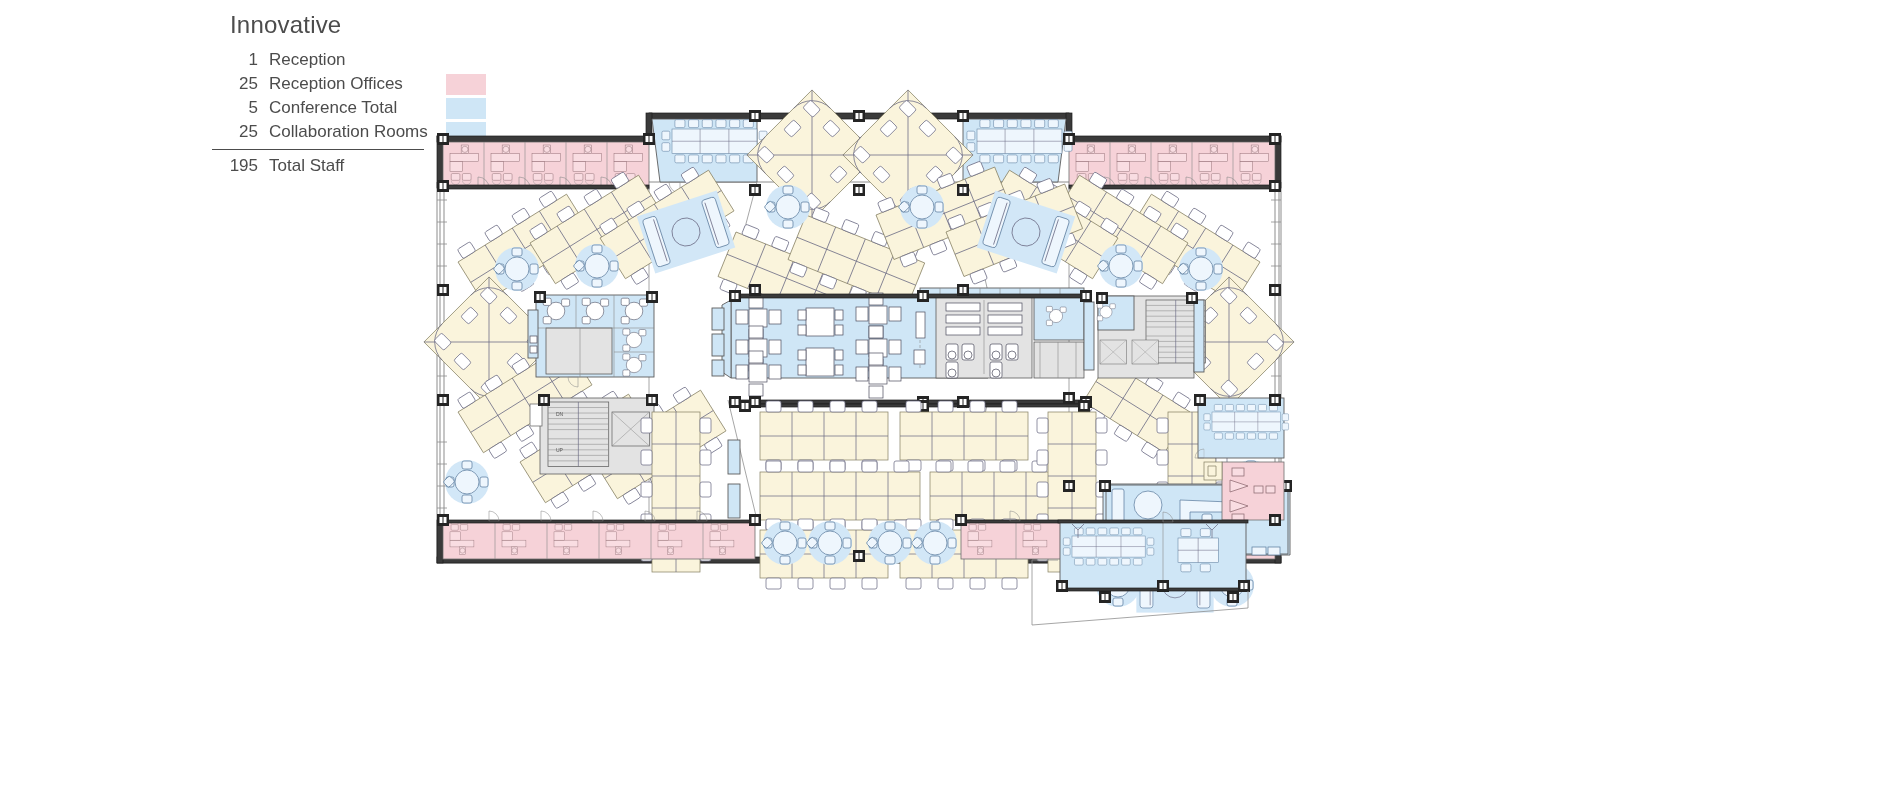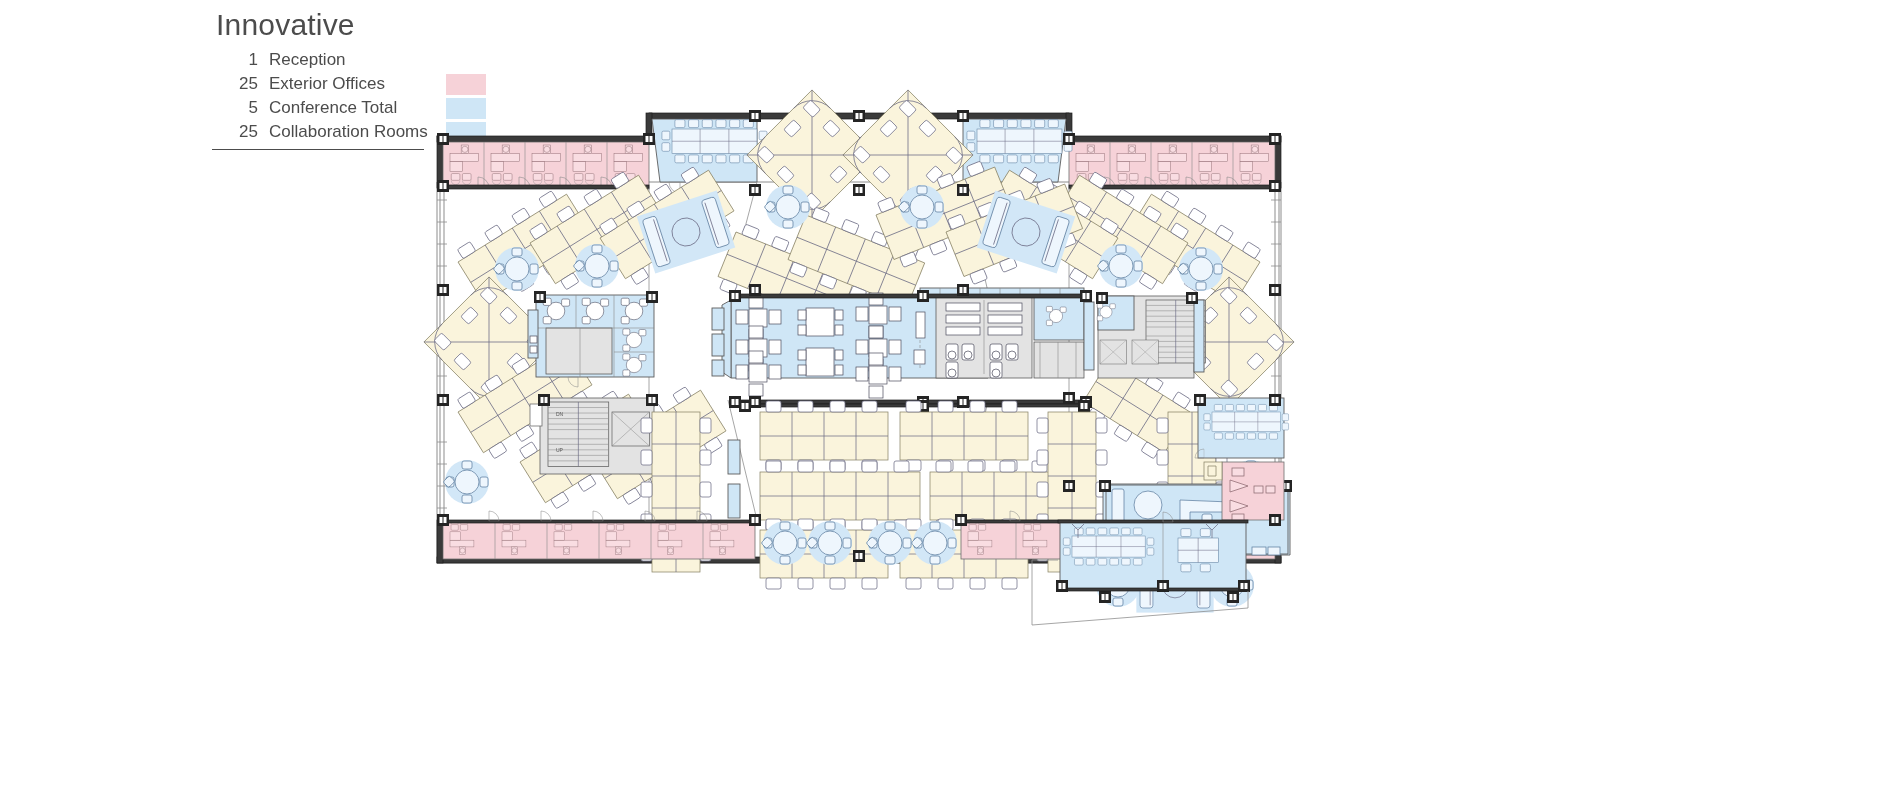--- a/index.html
+++ b/index.html
@@ -7,22 +7,22 @@
   body{
     width:1900px;height:805px;overflow:hidden;position:relative;
     font-family:"Liberation Sans","DejaVu Sans",sans-serif;
     color:#4a4a4a;
   }
   #stage{position:absolute;left:0;top:0;width:1900px;height:805px;}
 
   
   #legend{position:absolute;left:212px;top:8px;width:280px;}
   #legend .title{
-    font-size:30px;font-weight:400;color:#4c4c4c;letter-spacing:.2px;
-    line-height:34px;margin:0 0 6px 4px;
+    font-size:24px;font-weight:400;color:#4c4c4c;letter-spacing:.2px;
+    line-height:34px;margin:0 0 6px 18px;
   }
   #legend table{border-collapse:collapse;margin-left:0;}
   #legend td{font-size:17px;color:#4c4c4c;line-height:24px;padding:0;vertical-align:middle;}
   #legend td.num{text-align:right;width:46px;padding-right:11px;white-space:nowrap;}
   #legend td.lab{text-align:left;white-space:nowrap;padding-right:10px;}
   #legend td.sw{width:46px;padding-left:8px;}
   #legend .swatch{display:block;width:40px;height:21px;}
   .rulerow td{padding:0 !important;}
   .ruler{height:1px;background:#4c4c4c;width:212px;margin:5px 0 4px 0;}
 
@@ -55,21 +55,21 @@
     <div class="title">Innovative</div>
     <table>
       <tbody>
         <tr>
           <td class="num">1</td>
           <td class="lab">Reception</td>
           <td class="sw"></td>
         </tr>
         <tr>
           <td class="num">25</td>
-          <td class="lab">Exterior Offices</td>
+          <td class="lab">Reception Offices</td>
           <td class="sw">
             <span class="swatch" style="background: rgb(246, 210, 216);"></span>
           </td>
         </tr>
         <tr>
           <td class="num">5</td>
           <td class="lab">Conference Total</td>
           <td class="sw">
             <span class="swatch" style="background: rgb(207, 230, 246);"></span>
           </td>
@@ -78,20 +78,25 @@
           <td class="num">25</td>
           <td class="lab">Collaboration Rooms</td>
           <td class="sw">
             <span class="swatch" style="background: rgb(207, 230, 246);"></span>
           </td>
         </tr>
         <tr class="rulerow">
           <td colspan="3">
               <div class="ruler"></div>
             </td>
+        </tr>
+        <tr>
+          <td class="num">195</td>
+          <td class="lab">Total Staff</td>
+          <td class="sw"></td>
         </tr>
       </tbody>
     </table>
   </div>
 
   <div id="plan">
   <svg width="1900" height="805" viewBox="0 0 1900 805" xmlns="http://www.w3.org/2000/svg">
     <defs>
 
       <g id="bench6">

